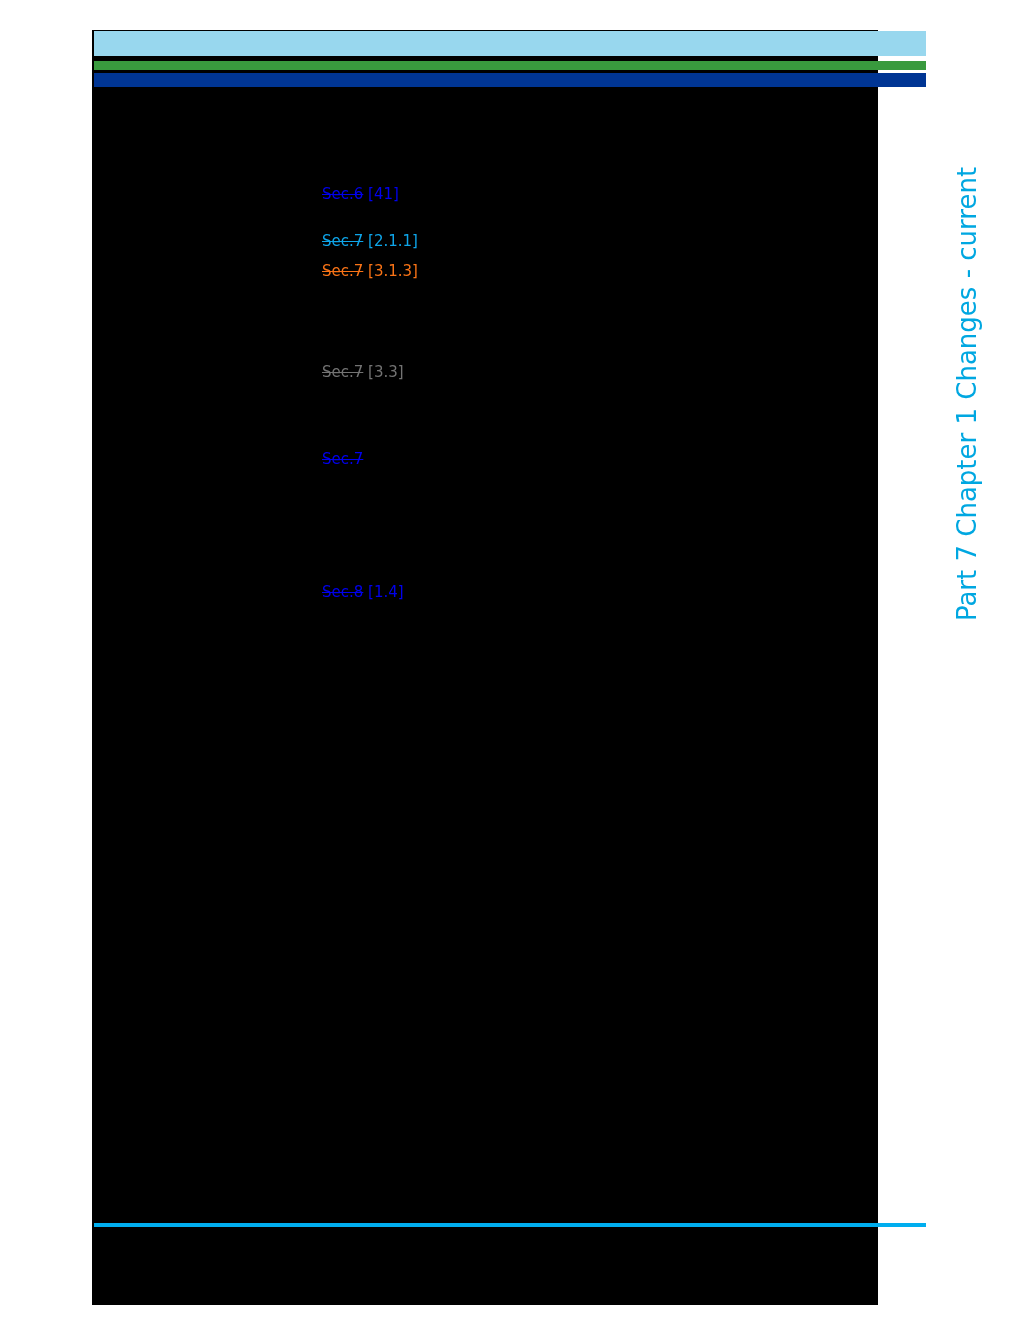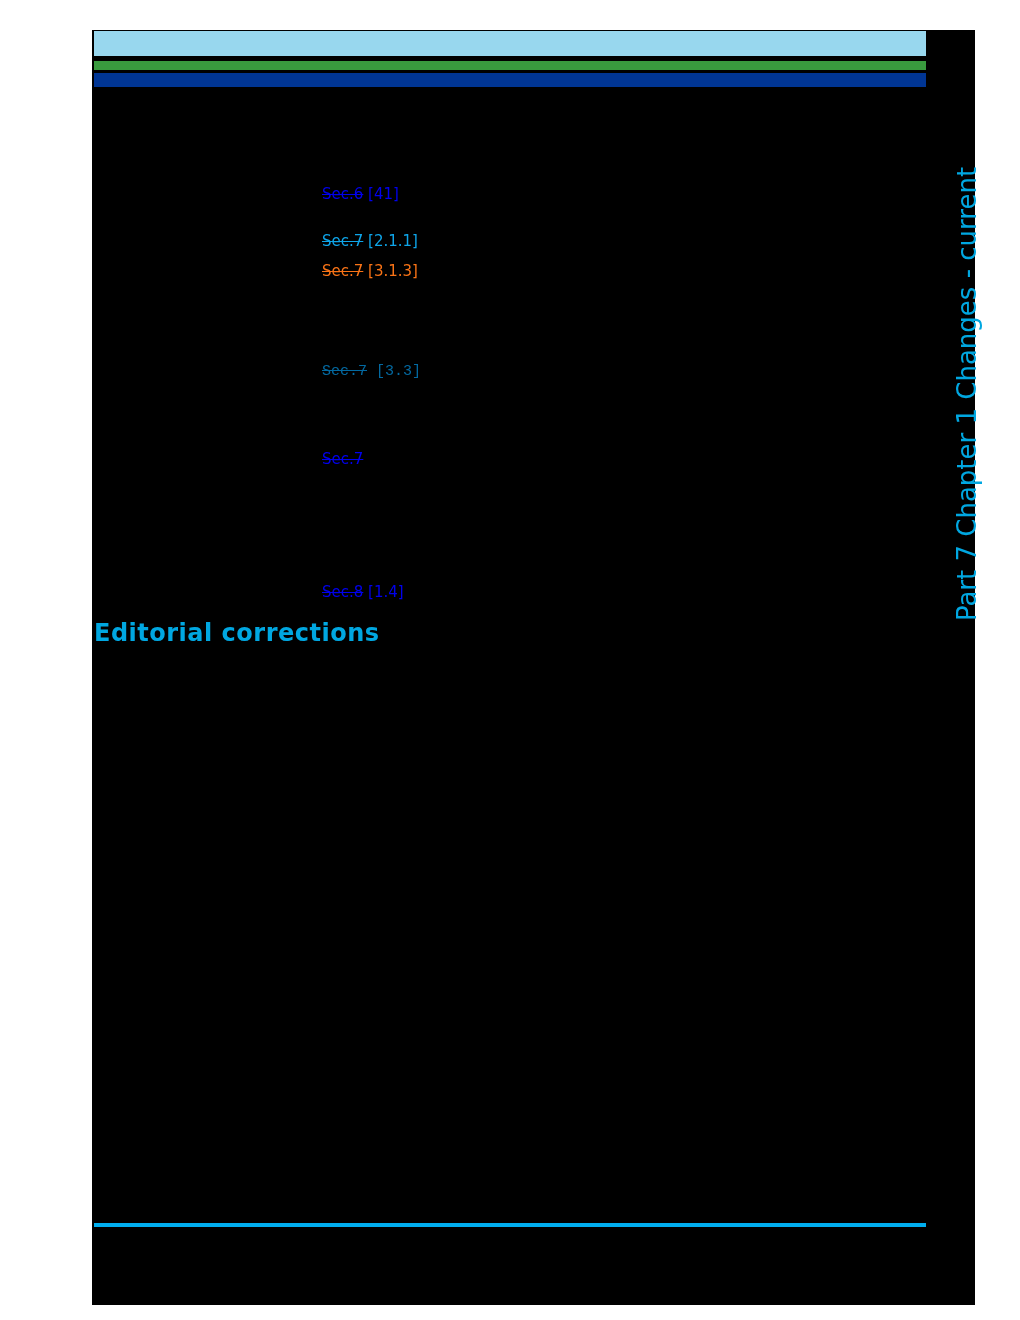--- a/index.html
+++ b/index.html
@@ -6,21 +6,21 @@
   html,body { width:1020px; height:1320px; }
   body {
     position:relative;
     background:#ffffff;
     font-family:"DejaVu Sans", sans-serif;
     overflow:hidden;
   }
   .page {
     position:absolute;
     left:92px; top:30px;
-    width:883px; height:1275px;
+    width:786px; height:1275px;
     background:#000000;
   }
   .bar { position:absolute; left:2px; width:832px; }
   .bar-sky   { top:1px;  height:25px; }
   .bar-green { top:31px; height:9px;  }
   .bar-navy  { top:43px; height:14px; }
   .section-link {
     position:absolute;
     left:230px;
     font-size:15px;
@@ -73,31 +73,30 @@
   </a>
 
   <a class="section-link link-2" style="color: #0ea5e9;">
     <span class="ref">Sec.7</span><span> [2.1.1]</span>
   </a>
 
   <a class="section-link link-3" style="color: #f97316;">
     <span class="ref">Sec.7</span><span> [3.1.3]</span>
   </a>
 
-  <a class="section-link link-4" style="color: #0369a1; font-family: Liberation Mono, monospace;">
+  <a class="section-link link-4" style="color: #737373;">
     <span class="ref">Sec.7</span><span> [3.3]</span>
   </a>
 
   <a class="section-link link-5" style="color: rgb(0, 0, 238);">
     <span class="ref">Sec.7</span><span></span>
   </a>
 
   <a class="section-link link-6" style="color: rgb(0, 0, 238);">
     <span class="ref">Sec.8</span><span> [1.4]</span>
   </a>
 
-  <div class="heading" style="color: rgb(0, 167, 225);">Editorial corrections</div>
 
   <div class="footer-rule" style="background: rgb(0, 174, 239);"></div>
 
   <div class="vtitle" style="color: rgb(0, 167, 225);">Part 7 Chapter 1 Changes - current</div>
 
 </div>
 
 </body></html>

